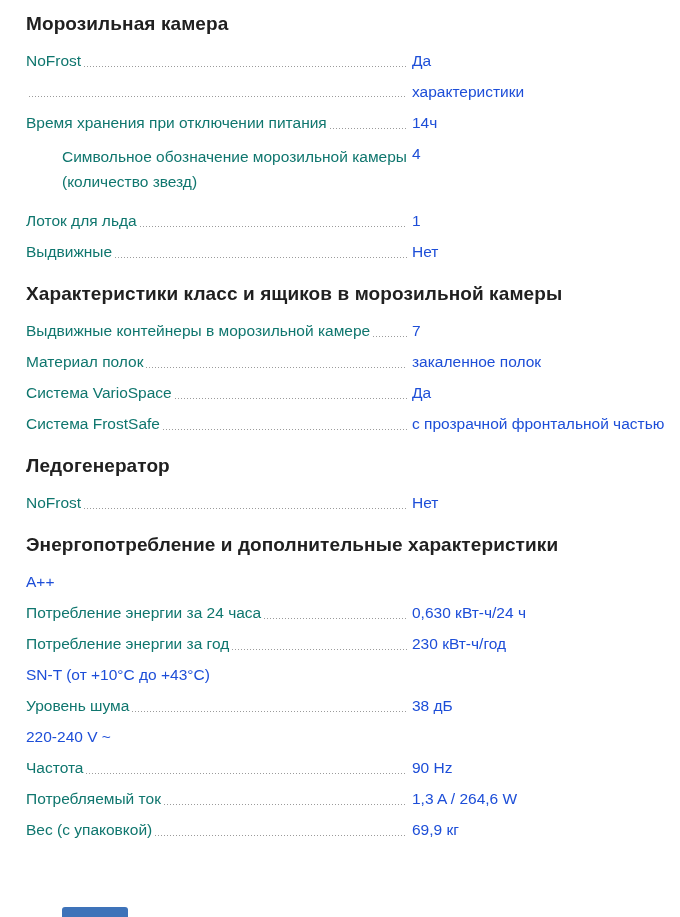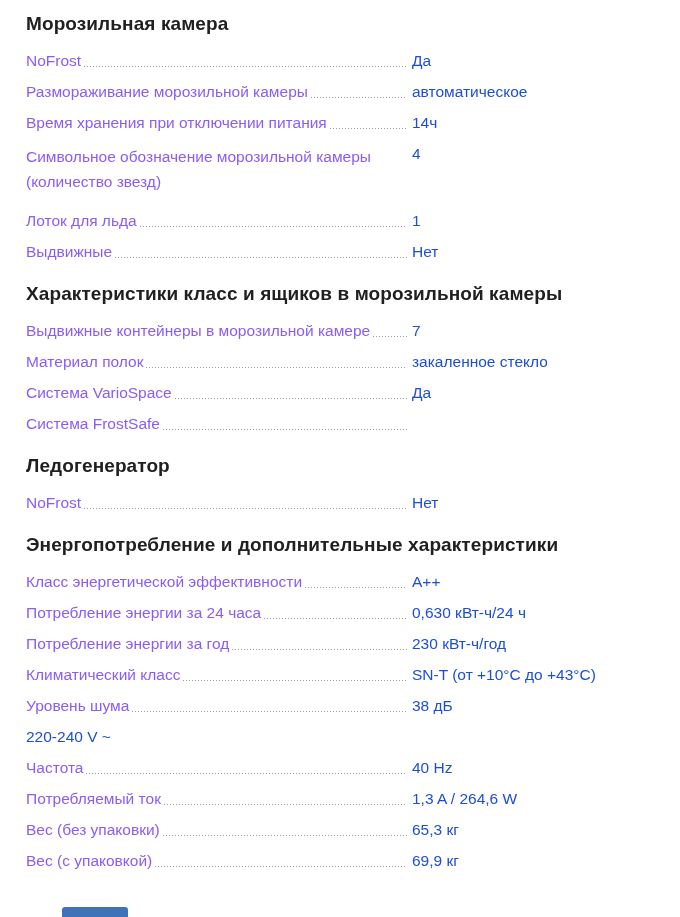--- a/index.html
+++ b/index.html
@@ -28,33 +28,33 @@
     font-size:15.5px;
     line-height:19px;
     margin-bottom:12px;
   }
   .ld {
     display:flex;
     align-items:baseline;
     flex:0 0 386px;
     width:386px;
   }
-  .label { color:#8b5cf6; }
+  .label { color:#0f766e; }
   .dots {
     flex:1 1 auto;
     height:1px;
     align-self:flex-end;
     margin:0 5px 3px 3px;
     background:repeating-linear-gradient(90deg,#9b9b9b 0 1px,transparent 1px 3px);
   }
   .value { color:#1d4ed8; white-space:nowrap; }
   
   .row.wrap { align-items:flex-start; margin-bottom:17px; }
   .row.wrap .ld { align-items:flex-start; }
-  .row.wrap .label { line-height:25px; max-width:352px; }
+  .row.wrap .label { line-height:25px; max-width:352px;margin-left:36px; }
   
   .bottom-fragment {
     position:absolute;
     left:62px; bottom:0;
     width:66px; height:10px;
     border-radius:3px 3px 0 0;
   }
 </style>
 </head>
 <body>
@@ -64,24 +64,23 @@
       <h2 class="section-title first">Морозильная камера</h2>
       <div class="row">
         <div class="ld">
           <span class="label">NoFrost</span>
           <div class="dots"></div>
         </div>
         <span class="value">Да</span>
       </div>
       <div class="row">
         <div class="ld">
-          <span class="label">Размораживание морозильной камеры</span>
           <div class="dots"></div>
         </div>
-        <span class="value">автоматическое</span>
+        <span class="value">характеристики</span>
       </div>
       <div class="row">
         <div class="ld">
           <span class="label">Время хранения при отключении питания</span>
           <div class="dots"></div>
         </div>
         <span class="value">14ч</span>
       </div>
       <div class="row wrap">
         <div class="ld">
@@ -109,102 +108,88 @@
           <span class="label">Выдвижные контейнеры в морозильной камере</span>
           <div class="dots"></div>
         </div>
         <span class="value">7</span>
       </div>
       <div class="row">
         <div class="ld">
           <span class="label">Материал полок</span>
           <div class="dots"></div>
         </div>
-        <span class="value">закаленное стекло</span>
+        <span class="value">закаленное полок</span>
       </div>
       <div class="row">
         <div class="ld">
           <span class="label">Система VarioSpace</span>
           <div class="dots"></div>
         </div>
         <span class="value">Да</span>
       </div>
       <div class="row">
         <div class="ld">
           <span class="label">Система FrostSafe</span>
           <div class="dots"></div>
         </div>
+        <span class="value">с прозрачной фронтальной частью</span>
       </div>
       <h2 class="section-title">Ледогенератор</h2>
       <div class="row">
         <div class="ld">
           <span class="label">NoFrost</span>
           <div class="dots"></div>
         </div>
         <span class="value">Нет</span>
       </div>
       <h2 class="section-title">Энергопотребление и дополнительные характеристики</h2>
       <div class="row">
-        <div class="ld">
-          <span class="label">Класс энергетической эффективности</span>
-          <div class="dots"></div>
-        </div>
         <span class="value">A++</span>
       </div>
       <div class="row">
         <div class="ld">
           <span class="label">Потребление энергии за 24 часа</span>
           <div class="dots"></div>
         </div>
         <span class="value">0,630 кВт-ч/24 ч</span>
       </div>
       <div class="row">
         <div class="ld">
           <span class="label">Потребление энергии за год</span>
           <div class="dots"></div>
         </div>
         <span class="value">230 кВт-ч/год</span>
       </div>
       <div class="row">
-        <div class="ld">
-          <span class="label">Климатический класс</span>
-          <div class="dots"></div>
-        </div>
         <span class="value">SN-T (от +10°C до +43°C)</span>
       </div>
       <div class="row">
         <div class="ld">
           <span class="label">Уровень шума</span>
           <div class="dots"></div>
         </div>
         <span class="value">38 дБ</span>
       </div>
       <div class="row">
         <span class="value">220-240 V ~</span>
       </div>
       <div class="row">
         <div class="ld">
           <span class="label">Частота</span>
           <div class="dots"></div>
         </div>
-        <span class="value">40 Hz</span>
+        <span class="value">90 Hz</span>
       </div>
       <div class="row">
         <div class="ld">
           <span class="label">Потребляемый ток</span>
           <div class="dots"></div>
         </div>
         <span class="value">1,3 A / 264,6 W</span>
-      </div>
-      <div class="row">
-        <div class="ld">
-          <span class="label">Вес (без упаковки)</span>
-          <div class="dots"></div>
-        </div>
-        <span class="value">65,3 кг</span>
       </div>
       <div class="row">
         <div class="ld">
           <span class="label">Вес (с упаковкой)</span>
           <div class="dots"></div>
         </div>
         <span class="value">69,9 кг</span>
       </div>
     </div>
   <div class="bottom-fragment" style="background: rgb(62, 115, 185);"></div>

